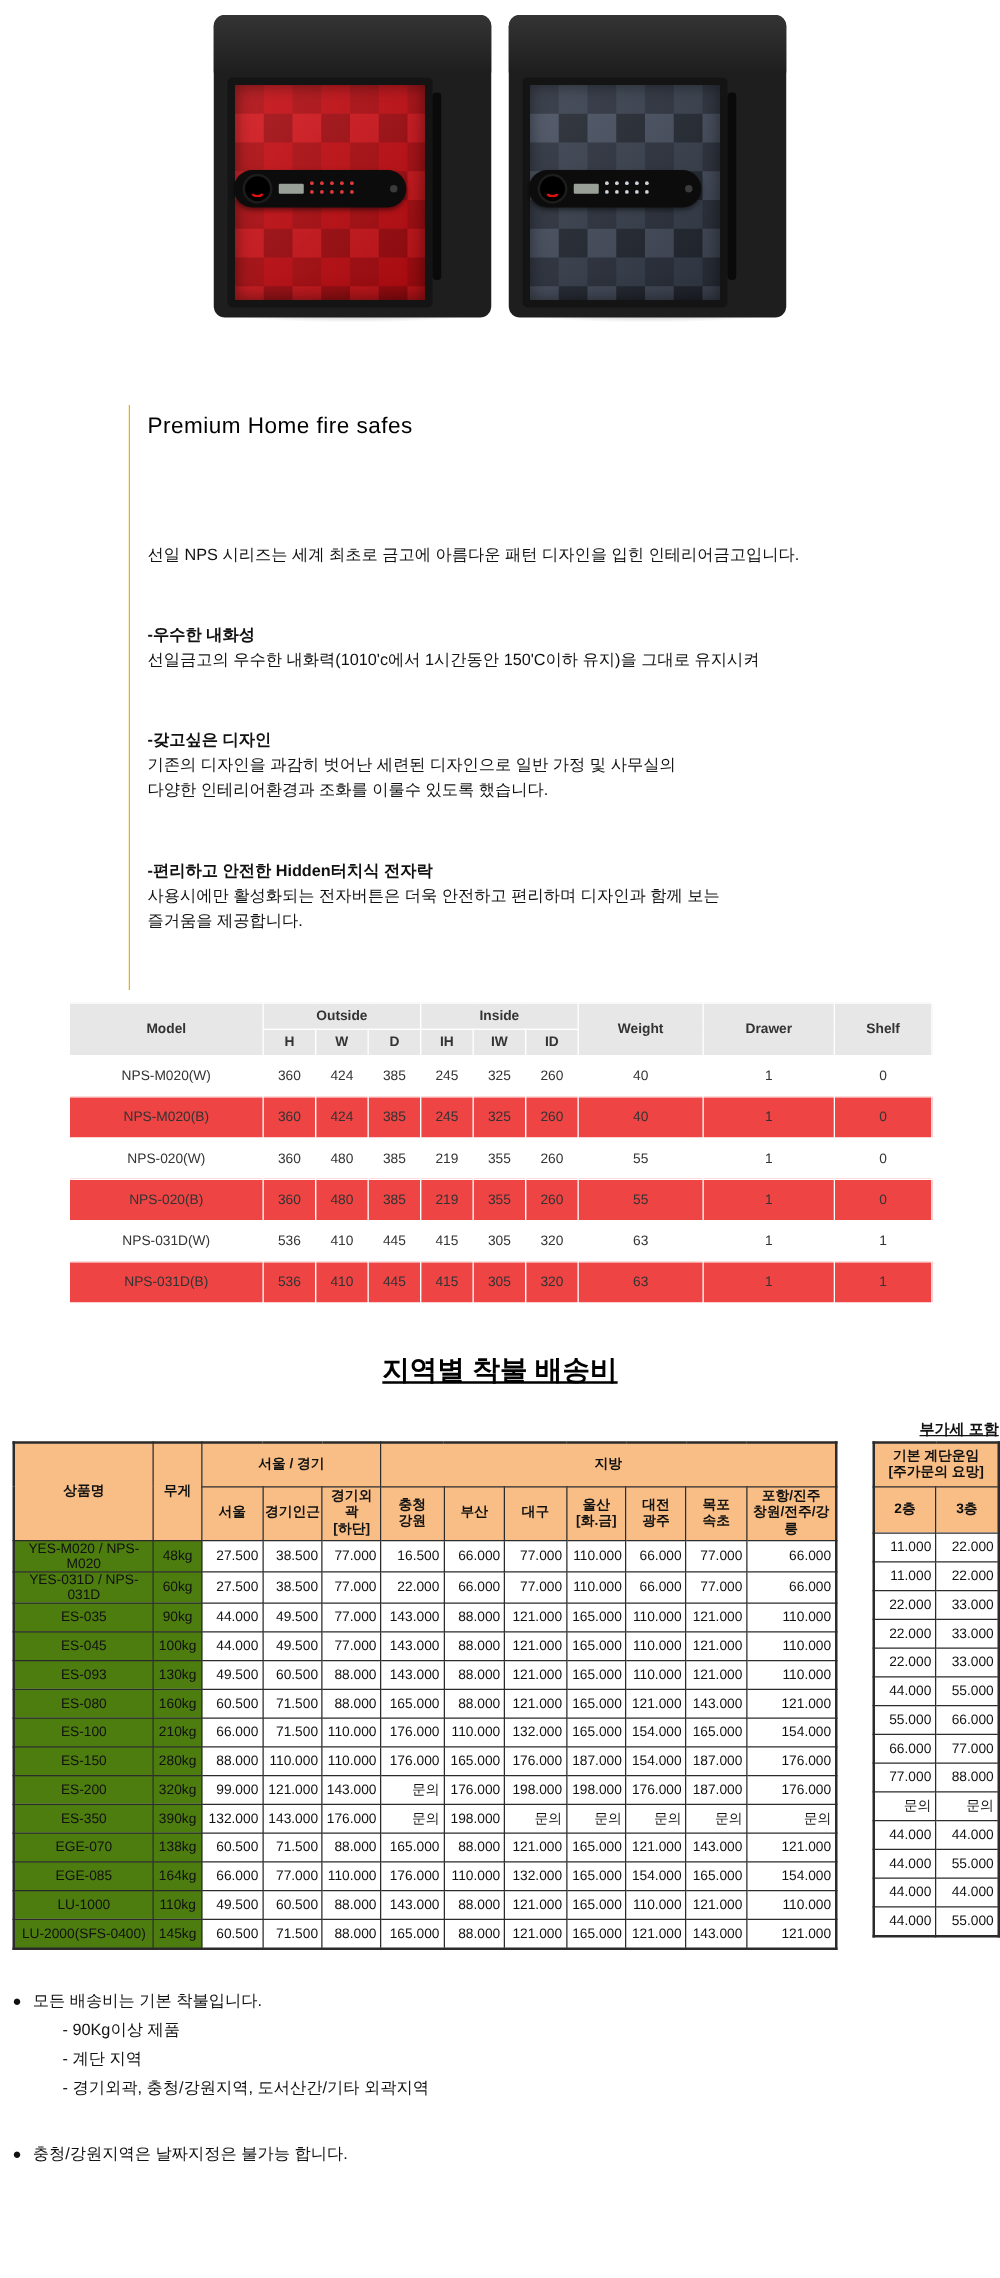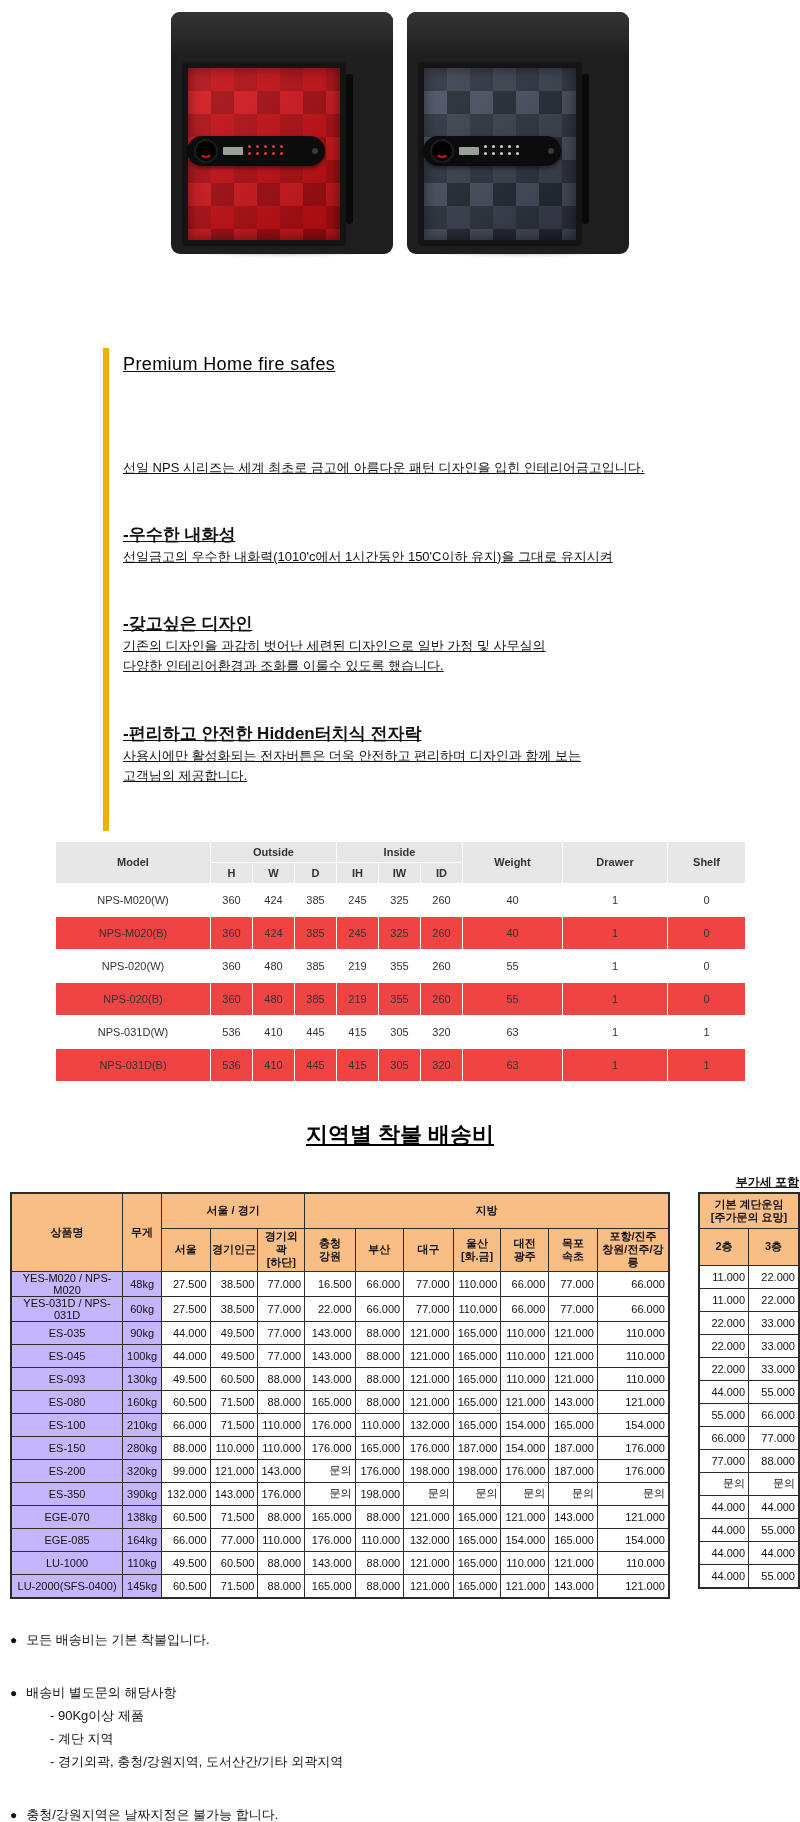--- a/index.html
+++ b/index.html
@@ -29,42 +29,42 @@
   .knob{width:20px;height:20px;border-radius:50%;background:#000;border:2px solid #1c1c1c;position:relative;flex:none;}
   .knob::after{content:'';position:absolute;inset:3px;border-radius:50%;border:2px solid transparent;border-bottom-color:#d11;}
   .lcd{width:20px;height:8px;background:#98a098;border-radius:1px;flex:none;}
   .dots{display:grid;grid-template-columns:repeat(5,5px);grid-auto-rows:5px;gap:2px 3px;flex:none;}
   .dots i{width:3px;height:3px;border-radius:50%;display:block;}
   .dots.red i{background:#e03a3a;}
   .dots.white i{background:#cfd3da;}
   .keyhole{width:6px;height:6px;border-radius:50%;background:#3a3a3a;margin-left:auto;flex:none;}
 
   
-  .desc{margin:68px 0 0 103px;border-left:6px solid #eab308;padding:6px 0 46px 14px;text-decoration:underline;}
+  .desc{margin:44px 0 0 103px;border-left:1px solid #eab308;padding:6px 0 46px 14px;}
   .desc h1{margin:0;font-size:18px;font-weight:normal;letter-spacing:.4px;color:#000;}
   .intro{margin:84px 0 0;font-size:13px;}
   .feat{margin-top:46px;}
-  .feat h2{margin:0;font-size:17px;font-weight:bold;}
+  .feat h2{margin:0;font-size:13px;font-weight:bold;}
   .feat p{margin:2px 0 0;font-size:13px;line-height:1.4;}
 
   
   table{border-collapse:collapse;}
   .spec{margin:10px 0 0 55px;width:690px;font-size:11px;color:#333;table-layout:fixed;}
   .spec th{background:#e7e7e7;border:1px solid #fff;font-weight:bold;padding:4px 2px;}
   .spec td{border:1px solid #fff;text-align:center;height:32px;padding:0 2px;}
   .spec tr.alt td{background:#ef4444;}
 
   
   .ship-title{margin:38px 0 0;text-align:center;font-size:22px;font-weight:bold;text-decoration:underline;color:#000;}
   .ship-wrap{margin:42px 0 0 10px;display:flex;align-items:flex-start;}
   .ship,.stairs{font-size:11px;border:2px solid #2b2b2b;}
   .ship th,.ship td,.stairs th,.stairs td{border:1px solid #2b2b2b;}
   .ship th,.stairs th{background:#f9be85;font-weight:bold;line-height:1.2;padding:1px 1px;}
   .ship td,.stairs td{height:22px;padding:0 3px;background:#fff;}
-  .ship td.prod,.ship td.wt{background:#c4b5fd;text-align:center;padding:0 1px;}
+  .ship td.prod,.ship td.wt{background:#4d7c0f;text-align:center;padding:0 1px;}
   .ship td.num,.stairs td.num{text-align:right;}
   tr.hrow1 th{height:32px;}
   tr.hrow2 th{height:34px;}
   .stairs-col{margin-left:28px;position:relative;}
   .vat{position:absolute;top:-18px;right:1px;font-size:12px;font-weight:bold;text-decoration:underline;white-space:nowrap;}
 
   
   .notes{margin:32px 0 0 10px;font-size:13px;}
   .notes p{margin:0;}
   .b{margin-bottom:0;}
@@ -134,21 +134,21 @@
     <p>선일금고의 우수한 내화력(1010'c에서 1시간동안 150'C이하 유지)을 그대로 유지시켜</p>
   </div>
   <div class="feat">
     <h2>-갖고싶은 디자인</h2>
     <p>기존의 디자인을 과감히 벗어난 세련된 디자인으로 일반 가정 및 사무실의</p>
     <p>다양한 인테리어환경과 조화를 이룰수 있도록 했습니다.</p>
   </div>
   <div class="feat">
     <h2>-편리하고 안전한 Hidden터치식 전자락</h2>
     <p>사용시에만 활성화되는 전자버튼은 더욱 안전하고 편리하며 디자인과 함께 보는</p>
-    <p>고객님의 제공합니다.</p>
+    <p>즐거움을 제공합니다.</p>
   </div>
 </div>
 
 <table class="spec">
   <colgroup>
     <col style="width:155px">
       <col style="width:42px">
       <col style="width:42px">
       <col style="width:42px">
     <col style="width:42px">
@@ -566,19 +566,18 @@
             <td class="num">44.000</td>
             <td class="num">55.000</td>
           </tr>
         </tbody>
     </table>
   </div>
 </div>
 
 <div class="notes">
   <p class="b"><span class="dot">●</span><span>모든 배송비는 기본 착불입니다.</span></p>
-  <p class="b gap-lg"><span class="dot">●</span><span>배송비 별도문의 해당사항</span></p>
   <p class="sub">- 90Kg이상 제품</p>
   <p class="sub">- 계단 지역</p>
   <p class="sub">- 경기외곽, 충청/강원지역, 도서산간/기타 외곽지역</p>
   <p class="b gap-lg"><span class="dot">●</span><span>충청/강원지역은 날짜지정은 불가능 합니다.</span></p>
 
 </div>
 
 </body></html>

